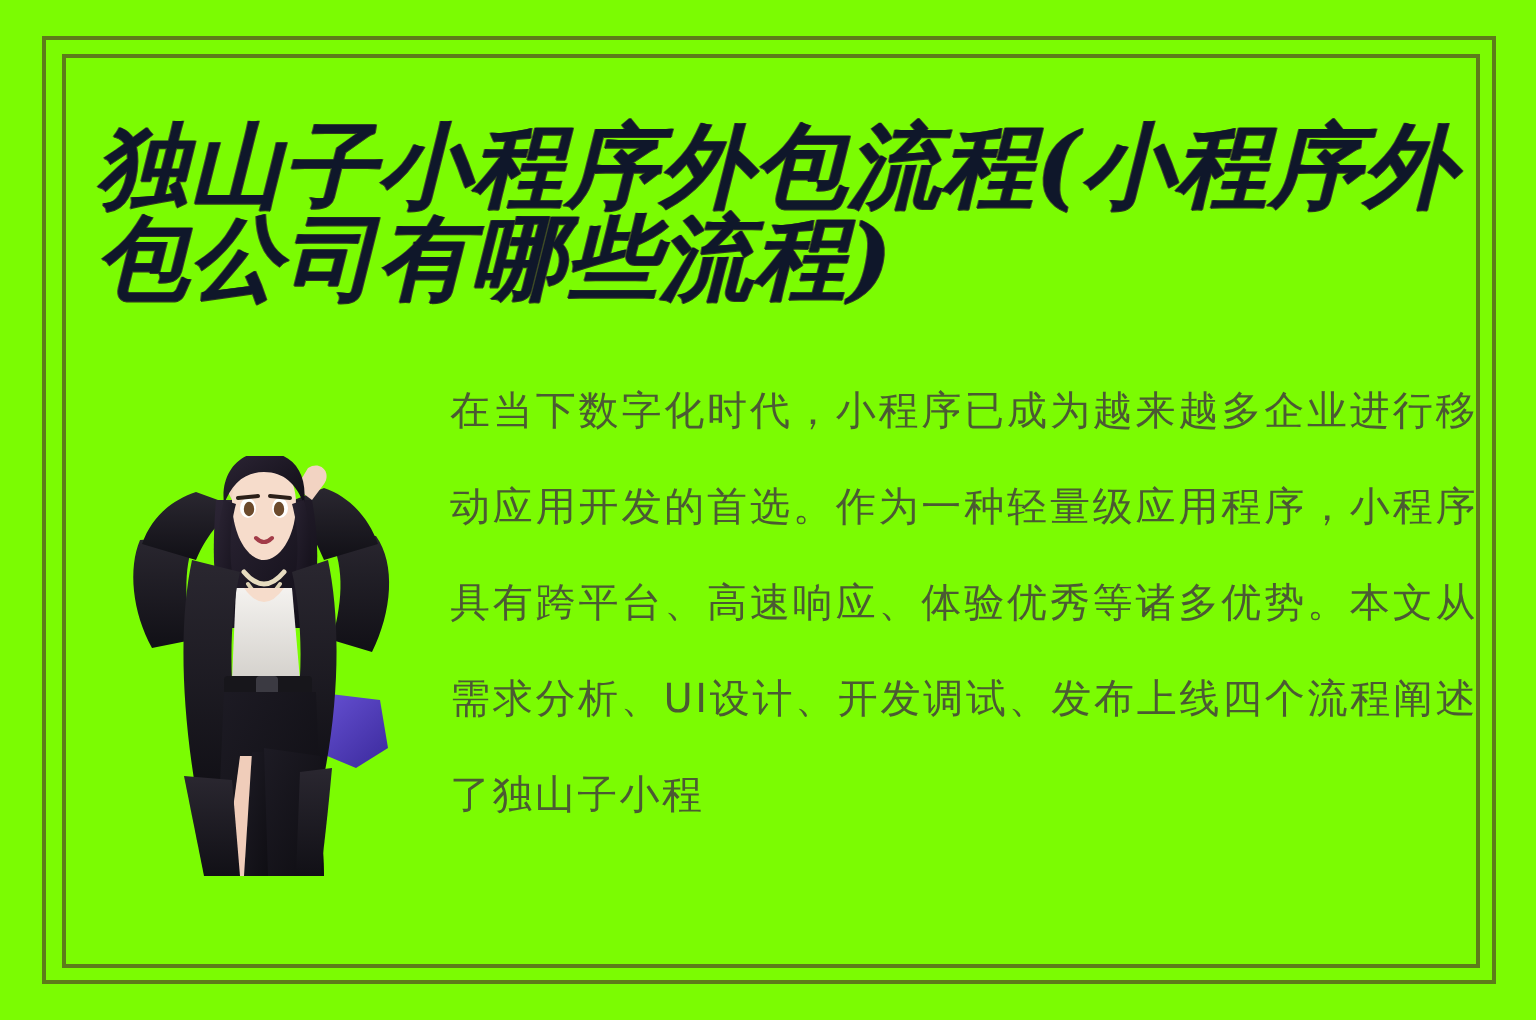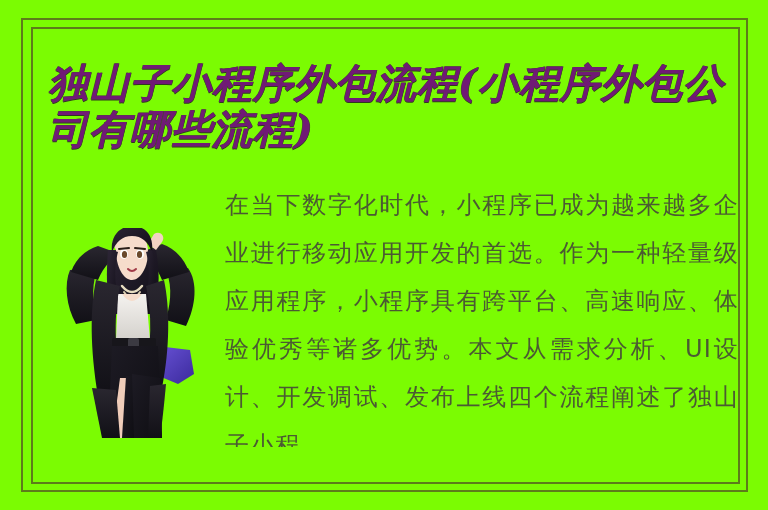--- a/index.html
+++ b/index.html
@@ -46,47 +46,47 @@
   
   .title-block {
     position: absolute;
     left: 48px;
     top: 60px;
     width: 694px;
   }
   .title-text {
     margin: 0;
     font-family: "DejaVu Serif", "Liberation Serif", serif;
-    font-size: 40px;
+    font-size: 46px;
     line-height: 46px;
     font-weight: 700;
     font-style: italic;
     letter-spacing: 1px;
-    color: #701a75;
+    color: #0f172a;
     text-shadow:
        0.5px 0 0 #3b4724,
       -0.5px 0 0 #46522c,
        0 0.5px 0 #2f3a1c;
     white-space: normal;
     word-break: break-all;
   }
 
   
   .body-block {
     position: absolute;
     left: 225px;
     top: 181px;
     width: 514px;
     height: 266px;
     overflow: hidden;
   }
   .body-text {
     margin: 0;
     font-family: "DejaVu Sans", "Liberation Sans", sans-serif;
-    font-size: 24px;
+    font-size: 20px;
     line-height: 48px;
     letter-spacing: 1.2px;
     color: #4b5a33;
     text-align: justify;
     text-justify: inter-character;
     word-break: break-all;
   }
 
   
   .illustration {

